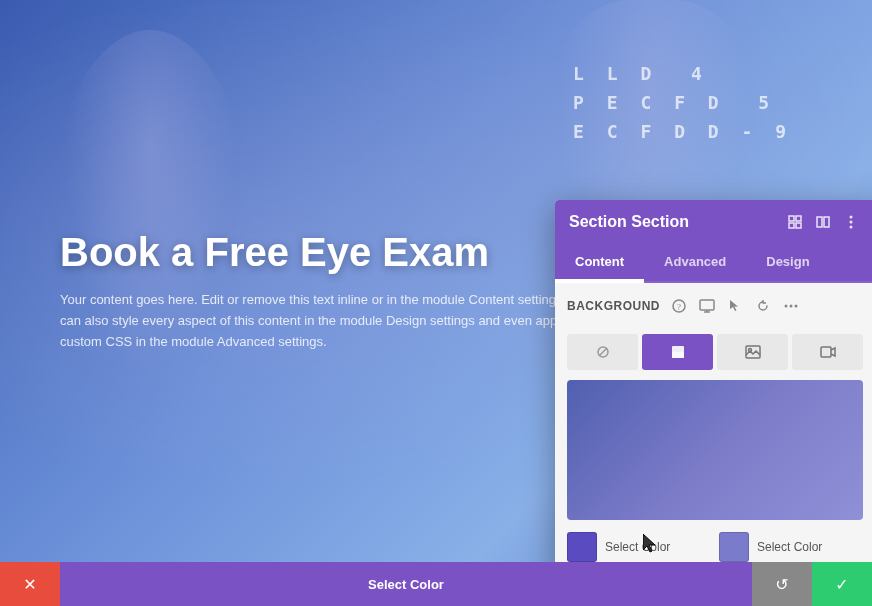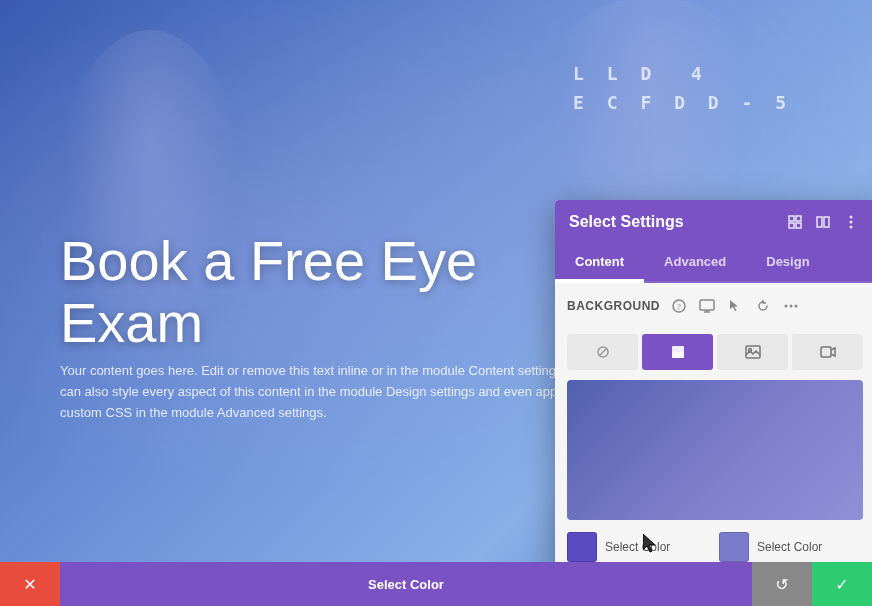--- a/index.html
+++ b/index.html
@@ -36,24 +36,24 @@
     }
 
     .hero-content {
       position: absolute;
       top: 230px; left: 60px;
       color: white;
       max-width: 540px;
     }
 
     .hero-title {
-      font-size: 56px;
-      font-weight: 400;
+      font-size: 40px;
+      font-weight: 700;
       line-height: 1.1;
-      margin-bottom: 8px;
+      margin-bottom: 16px;
       text-shadow: 0 2px 8px rgba(0,0,0,0.3);
     }
 
     .hero-subtitle {
       font-size: 13px;
       line-height: 1.6;
       opacity: 0.9;
       color: rgba(255,255,255,0.9);
     }
 
@@ -304,33 +304,34 @@
 </head>
 <body>
 
 <div class="hero-bg">
   <div class="hero-overlay"></div>
   <div class="bg-person-left"></div>
   <div class="bg-person-right"></div>
 
   <div class="eye-chart">
     <div class="eye-chart-row">L L D&nbsp;&nbsp;4</div>
-    <div class="eye-chart-row">E C F D D - 5</div>
+    <div class="eye-chart-row">P E C F D&nbsp;&nbsp;5</div>
+    <div class="eye-chart-row">E C F D D - 9</div>
   </div>
 </div>
 
 <div class="hero-content">
   <div class="hero-title">Book a Free Eye Exam</div>
   <div class="hero-subtitle">Your content goes here. Edit or remove this text inline or in the module Content settings. You can also style every aspect of this content in the module Design settings and even apply custom CSS in the module Advanced settings.</div>
 </div>
 
 <div class="settings-panel">
 
   <div class="panel-header">
-    <span class="panel-title">Select Settings</span>
+    <span class="panel-title">Section Section</span>
     <div class="panel-header-icons">
       <div class="panel-header-icon">
         <svg width="14" height="14" viewBox="0 0 14 14" fill="currentColor">
           <rect x="1" y="1" width="5" height="5" fill="none" stroke="currentColor" stroke-width="1.5"></rect>
           <rect x="8" y="1" width="5" height="5" fill="none" stroke="currentColor" stroke-width="1.5"></rect>
           <rect x="1" y="8" width="5" height="5" fill="none" stroke="currentColor" stroke-width="1.5"></rect>
           <rect x="8" y="8" width="5" height="5" fill="none" stroke="currentColor" stroke-width="1.5"></rect>
         </svg>
       </div>
       <div class="panel-header-icon">

